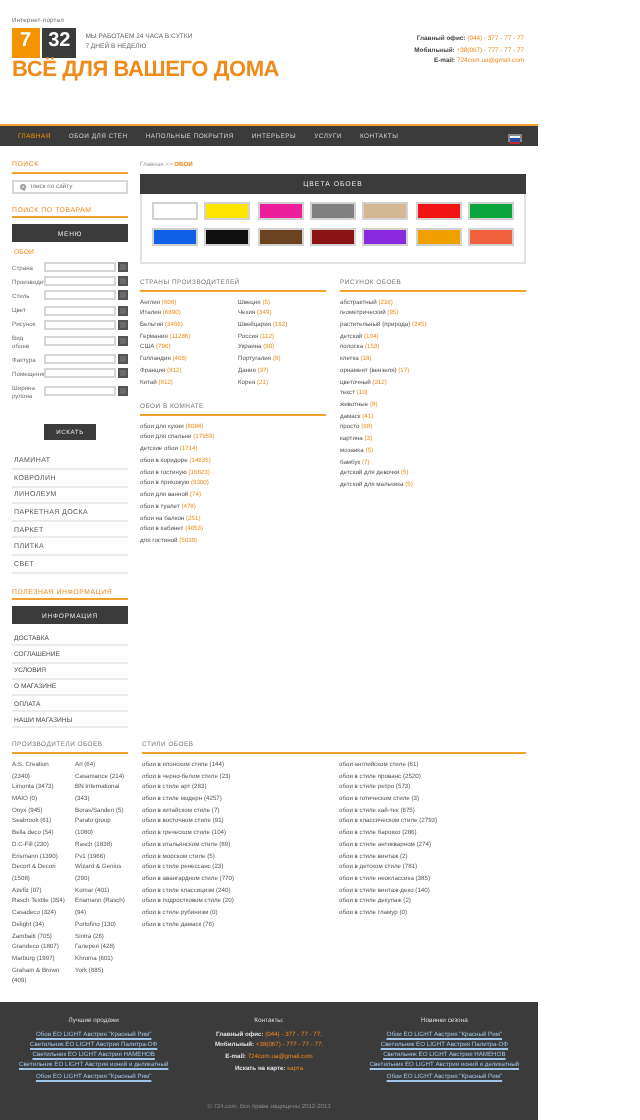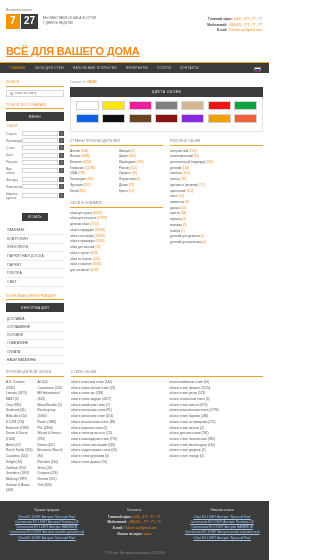--- a/index.html
+++ b/index.html
@@ -28,23 +28,23 @@
     background: #f49300; color: #fff; font-weight: bold;
     font-size: 10px; line-height: 1; padding: 2.5px 4px 3px 4px;
   }
   .logo-24 {
     background: #3b3b3b; color: #fff; font-weight: bold;
     font-size: 10px; line-height: 1; padding: 2.5px 3px 3px 3px;
   }
   .logo-tag { margin-left: 3px; }
   .logo-tag div { font-size: 3.3px; color: #6a6a6a; line-height: 1.55; }
   .logo-main {
-    margin-top: 17px;
+    margin-top: 1px;
     font-size: 11px; font-weight: bold; color: #f08a1a;
-    letter-spacing: -0.2px; line-height: 1; text-decoration: underline;
+    letter-spacing: -0.2px; line-height: 1;
   }
   .contacts {
     position: absolute; right: 7px; top: 17px; text-align: right;
   }
   .contacts div { font-size: 3.2px; color: #555; line-height: 1.75; }
   .contacts .lbl { color: #444; font-weight: bold; }
   .contacts .val { color: #f08a1a; }
 
   
   .nav {
@@ -184,21 +184,21 @@
   }
 </style>
 </head>
 <body>
 
 <div class="header">
   <div class="logo-block">
     <div class="logo-kicker">Интернет-портал</div>
     <div class="logo-row">
       <div class="logo-7">7</div>
-      <div class="logo-24">27</div>
+      <div class="logo-24">32</div>
       <div class="logo-tag">
         <div>МЫ РАБОТАЕМ 24 ЧАСА В СУТКИ</div>
         <div>7 ДНЕЙ В НЕДЕЛЮ</div>
       </div>
     </div>
     <div class="logo-main">ВСЁ ДЛЯ ВАШЕГО ДОМА</div>
   </div>
 
   <div class="contacts">
     <div>

